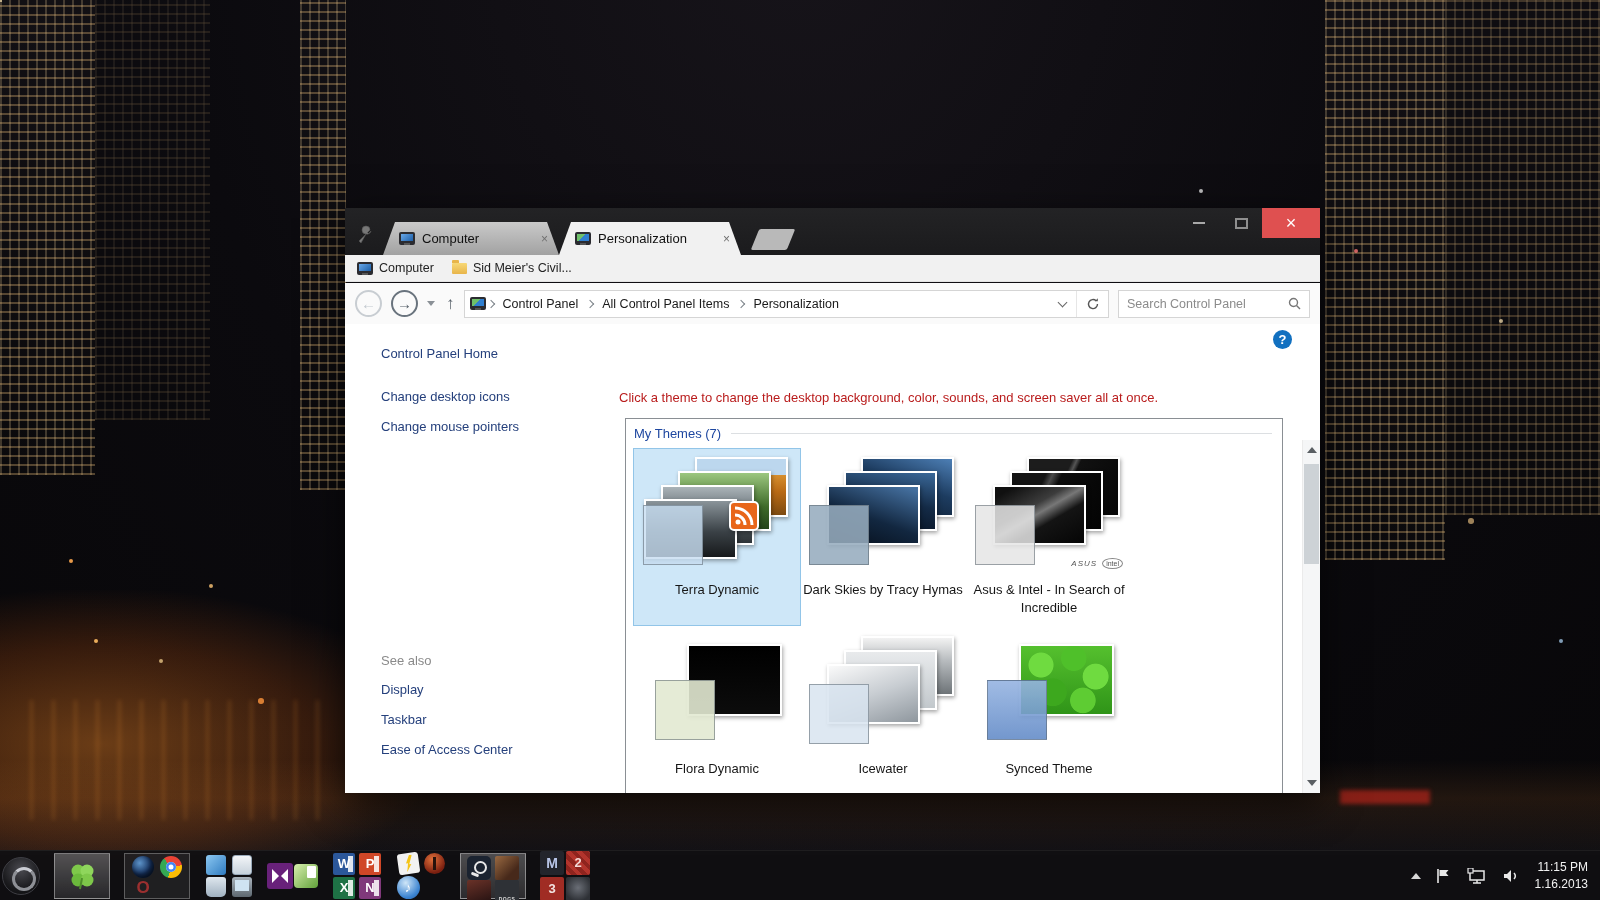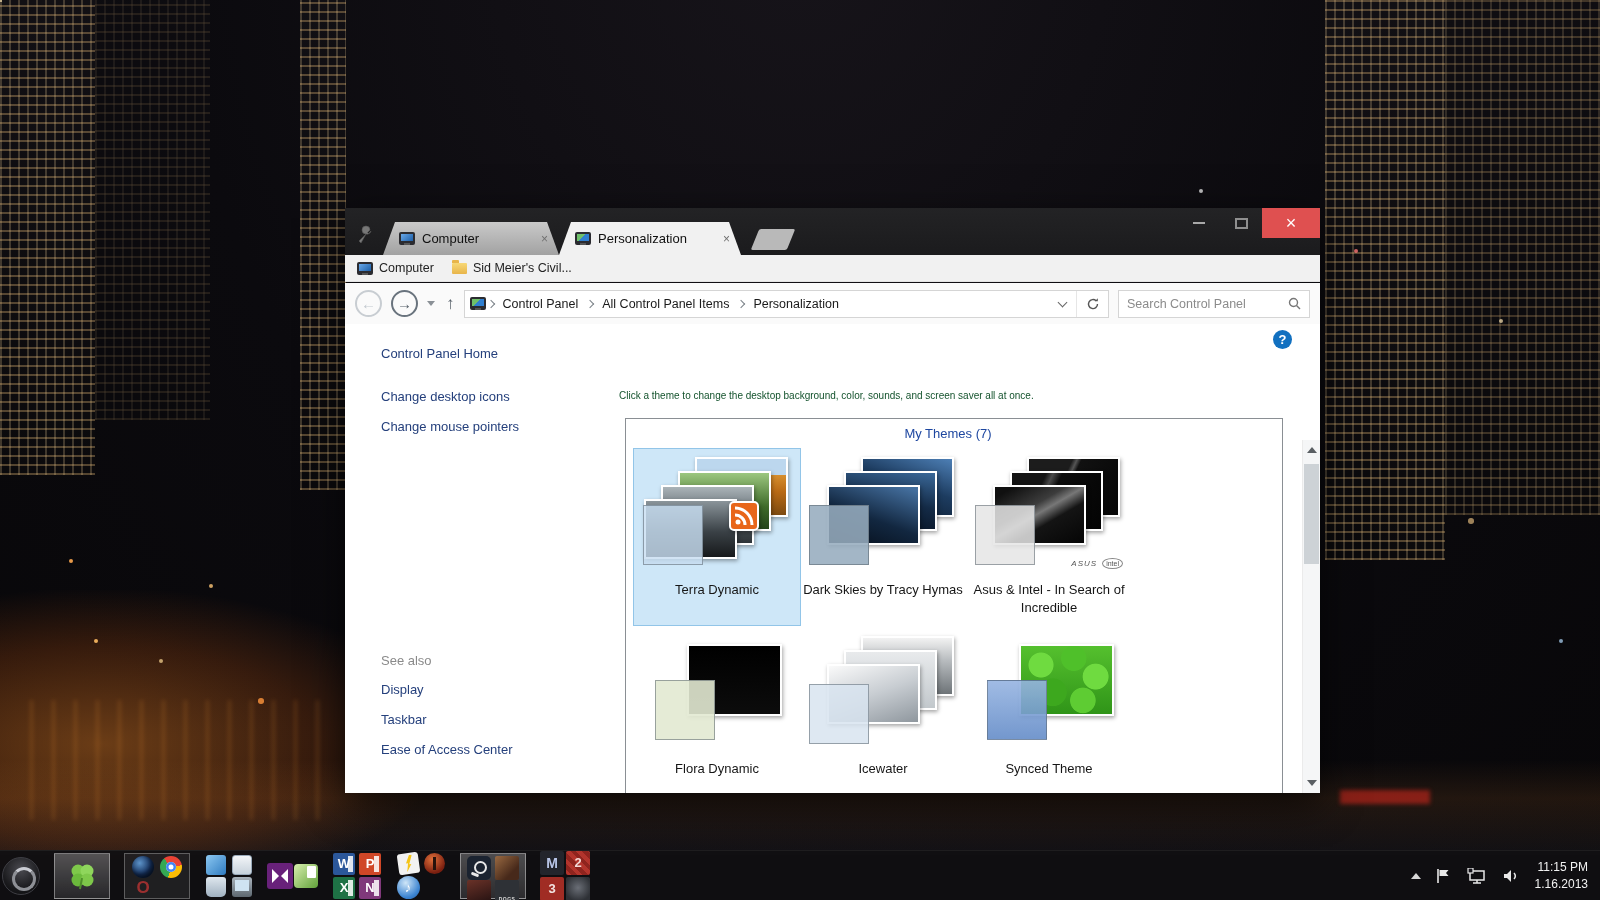--- a/index.html
+++ b/index.html
@@ -82,25 +82,25 @@
   .searchbox input::placeholder{color:#8b8b8b;}
   .searchbox svg{margin-right:8px;flex:none;}
 
   .content{position:absolute;top:116px;left:0;right:0;bottom:0;background:#fff;overflow:hidden;}
   .sidebar{position:absolute;left:36px;top:22px;width:215px;font-size:13px;color:#25407c;}
   .sb-home{margin-bottom:27px;}
   .sb-link{margin-bottom:13px;line-height:17px;}
   .sb-seealso{color:#8a8a8a;margin:218px 0 13px;}
   .main{position:absolute;left:258px;top:0;right:18px;bottom:0;}
   .page-title{position:absolute;left:16px;top:26px;font-size:20px;color:#1e47a0;}
-  .page-sub{position:absolute;left:16px;top:66px;font-size:10px;color:#14532d;}
+  .page-sub{position:absolute;left:16px;top:66px;font-size:13px;color:#b91c1c;}
   .help{position:absolute;top:6px;right:10px;width:19px;height:19px;border-radius:50%;background:#1170c0;color:#fff;
     font-weight:bold;font-size:13px;display:flex;align-items:center;justify-content:center;}
   .groupbox{position:absolute;left:22px;top:94px;width:658px;height:395px;border:1px solid #8a8f94;background:#fff;}
-  .gl-row{display:flex;align-items:center;padding:7px 10px 0 8px;flex-direction:column;}
+  .gl-row{display:flex;align-items:center;padding:7px 10px 0 8px;}
   .gl-label{color:#1e47a0;font-size:13px;margin-right:10px;white-space:nowrap;}
   .gl-line{flex:1;border-top:1px solid #dcdfe2;}
   .grid{position:absolute;left:8px;top:30px;display:grid;grid-template-columns:repeat(3,166px);grid-auto-rows:176px;row-gap:3px;}
   .tile{position:relative;padding-top:6px;}
   .tile.selected{background:#cee7f8;outline:1px solid #92c5e8;}
   .stack{position:relative;width:152px;height:116px;margin:2px auto 0;}
   .layer{position:absolute;width:93px;height:60px;border:2px solid #fff;box-shadow:1px 2px 4px rgba(0,0,0,.35);}
   .p1{left:54px;top:0;z-index:1;}
   .p2{left:37px;top:14px;z-index:2;}
   .p3{left:20px;top:28px;z-index:3;}

